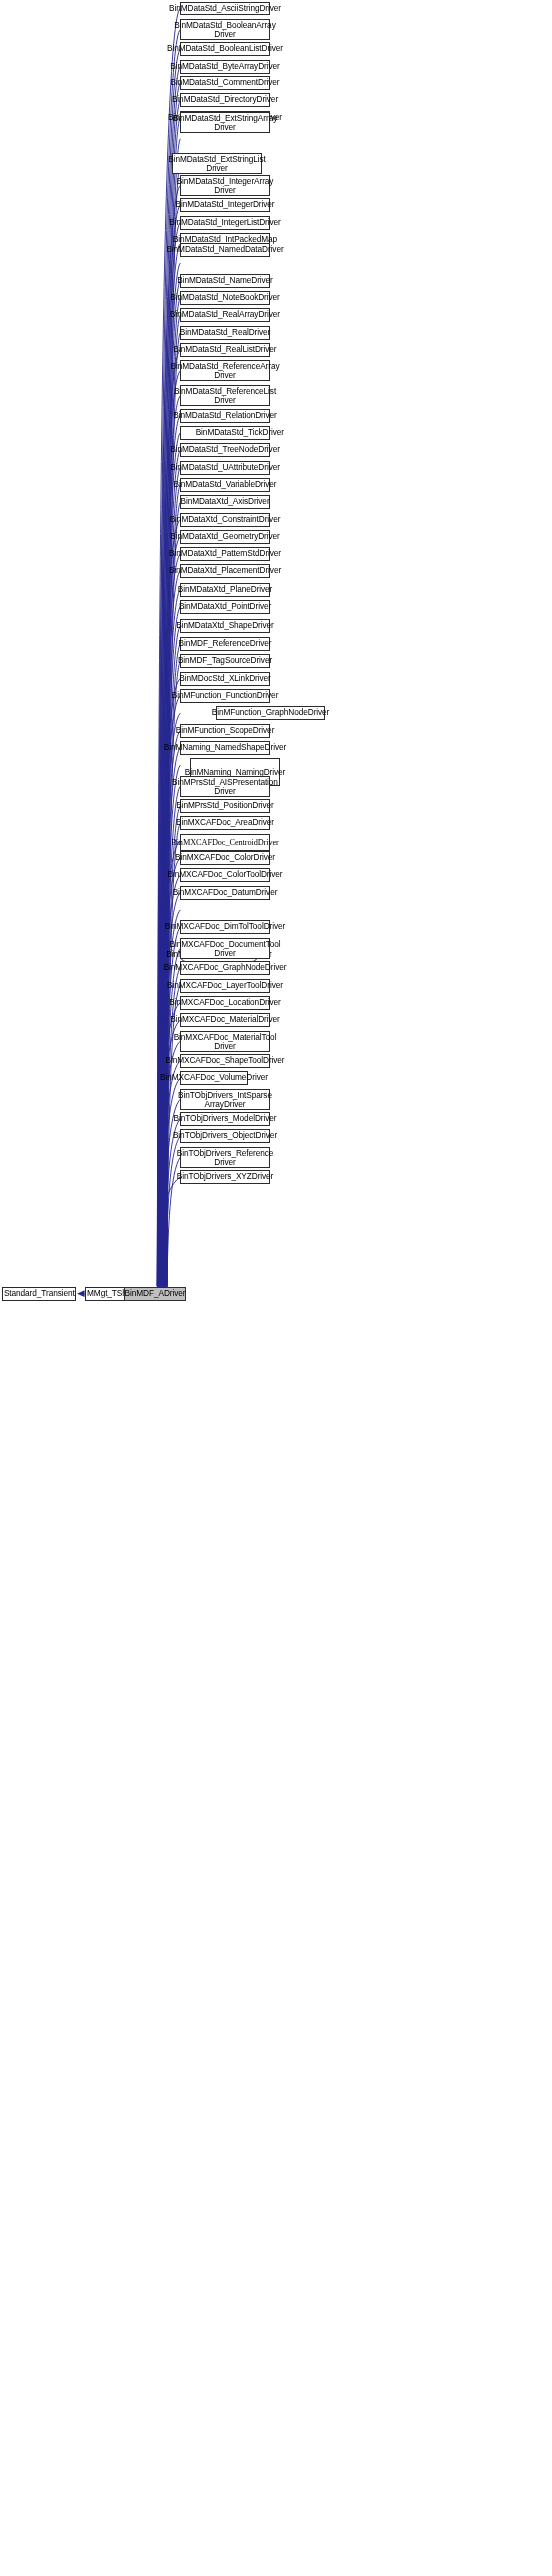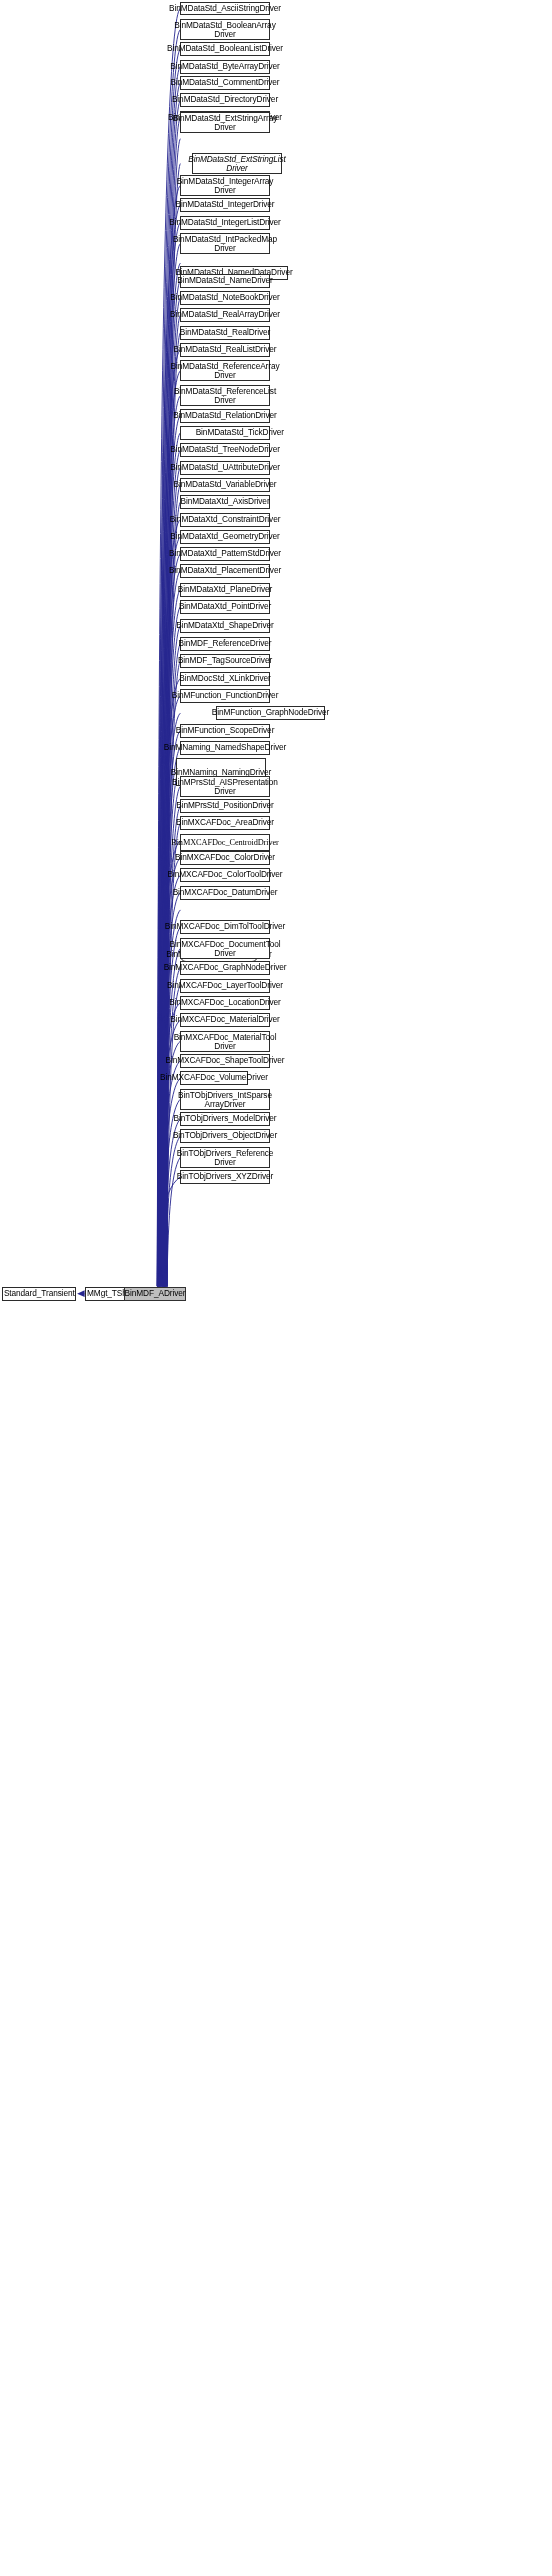--- a/index.html
+++ b/index.html
@@ -194,29 +194,29 @@
     <div class="node plain" style="left: 180px; top: 1.5px; width: 90px; height: 13.6px;">BinMDataStd_AsciiStringDriver</div>
     <div class="node plain" style="left: 180px; top: 19px; width: 90px; height: 21px;">BinMDataStd_BooleanArray
 Driver</div>
     <div class="node plain" style="left: 180px; top: 42px; width: 90px; height: 13.6px;">BinMDataStd_BooleanListDriver</div>
     <div class="node plain" style="left: 180px; top: 60px; width: 90px; height: 13.6px;">BinMDataStd_ByteArrayDriver</div>
     <div class="node plain" style="left: 180px; top: 76px; width: 90px; height: 13.6px;">BinMDataStd_CommentDriver</div>
     <div class="node plain" style="left: 180px; top: 93px; width: 90px; height: 13.6px;">BinMDataStd_DirectoryDriver</div>
     <div class="node plain" style="left: 180px; top: 111px; width: 90px; height: 13.6px;">BinMDataStd_ExpressionDriver</div>
     <div class="node plain" style="left: 180px; top: 112px; width: 90px; height: 21px;">BinMDataStd_ExtStringArray
 Driver</div>
-    <div class="node plain" style="left: 192px; top: 153px; width: 90px; height: 21px; font-style: italic;">BinMDataStd_ExtStringList
+    <div class="node plain" style="left: 172px; top: 153px; width: 90px; height: 21px;">BinMDataStd_ExtStringList
 Driver</div>
     <div class="node plain" style="left: 180px; top: 175px; width: 90px; height: 21px;">BinMDataStd_IntegerArray
 Driver</div>
     <div class="node plain" style="left: 180px; top: 198px; width: 90px; height: 13.6px;">BinMDataStd_IntegerDriver</div>
     <div class="node plain" style="left: 180px; top: 216px; width: 90px; height: 13.6px;">BinMDataStd_IntegerListDriver</div>
     <div class="node plain" style="left: 180px; top: 233px; width: 90px; height: 21px;">BinMDataStd_IntPackedMap
 Driver</div>
-    <div class="node plain" style="left: 180px; top: 266px; width: 108px; height: 13.6px;">BinMDataStd_NamedDataDriver</div>
+    <div class="node plain" style="left: 180px; top: 243px; width: 90px; height: 13.6px;">BinMDataStd_NamedDataDriver</div>
     <div class="node plain" style="left: 180px; top: 274px; width: 90px; height: 13.6px;">BinMDataStd_NameDriver</div>
     <div class="node plain" style="left: 180px; top: 291px; width: 90px; height: 13.6px;">BinMDataStd_NoteBookDriver</div>
     <div class="node plain" style="left: 180px; top: 308px; width: 90px; height: 13.6px;">BinMDataStd_RealArrayDriver</div>
     <div class="node plain" style="left: 180px; top: 326px; width: 90px; height: 13.6px;">BinMDataStd_RealDriver</div>
     <div class="node plain" style="left: 180px; top: 343px; width: 90px; height: 13.6px;">BinMDataStd_RealListDriver</div>
     <div class="node plain" style="left: 180px; top: 360px; width: 90px; height: 21px;">BinMDataStd_ReferenceArray
 Driver</div>
     <div class="node plain" style="left: 180px; top: 385px; width: 90px; height: 21px;">BinMDataStd_ReferenceList
 Driver</div>
     <div class="node plain" style="left: 180px; top: 409px; width: 90px; height: 13.6px;">BinMDataStd_RelationDriver</div>
@@ -232,21 +232,21 @@
     <div class="node plain" style="left: 180px; top: 583px; width: 90px; height: 13.6px;">BinMDataXtd_PlaneDriver</div>
     <div class="node plain" style="left: 180px; top: 600px; width: 90px; height: 13.6px;">BinMDataXtd_PointDriver</div>
     <div class="node plain" style="left: 180px; top: 619px; width: 90px; height: 13.6px;">BinMDataXtd_ShapeDriver</div>
     <div class="node plain" style="left: 180px; top: 637px; width: 90px; height: 13.6px;">BinMDF_ReferenceDriver</div>
     <div class="node plain" style="left: 180px; top: 654px; width: 90px; height: 13.6px;">BinMDF_TagSourceDriver</div>
     <div class="node plain" style="left: 180px; top: 672px; width: 90px; height: 13.6px;">BinMDocStd_XLinkDriver</div>
     <div class="node plain" style="left: 180px; top: 689px; width: 90px; height: 13.6px;">BinMFunction_FunctionDriver</div>
     <div class="node plain" style="left: 180px; top: 706px; width: 109px; height: 13.6px; margin-left: 36px;">BinMFunction_GraphNodeDriver</div>
     <div class="node plain" style="left: 180px; top: 724px; width: 90px; height: 13.6px;">BinMFunction_ScopeDriver</div>
     <div class="node plain" style="left: 180px; top: 741px; width: 90px; height: 13.6px;">BinMNaming_NamedShapeDriver</div>
-    <div class="node plain" style="left: 176px; top: 758px; width: 90px; height: 28px;">BinMNaming_NamingDriver</div>
+    <div class="node plain" style="left: 190px; top: 758px; width: 90px; height: 28px;">BinMNaming_NamingDriver</div>
     <div class="node plain" style="left: 180px; top: 776px; width: 90px; height: 21px;">BinMPrsStd_AISPresentation
 Driver</div>
     <div class="node plain" style="left: 180px; top: 799px; width: 90px; height: 13.6px;">BinMPrsStd_PositionDriver</div>
     <div class="node plain" style="left: 180px; top: 816px; width: 90px; height: 13.6px;">BinMXCAFDoc_AreaDriver</div>
     <div class="node plain" style="left: 180px; top: 834px; width: 90px; height: 17px; font-family: Liberation Serif, serif;">BinMXCAFDoc_CentroidDriver</div>
     <div class="node plain" style="left: 180px; top: 851px; width: 90px; height: 13.6px;">BinMXCAFDoc_ColorDriver</div>
     <div class="node plain" style="left: 180px; top: 868px; width: 90px; height: 13.6px;">BinMXCAFDoc_ColorToolDriver</div>
     <div class="node plain" style="left: 180px; top: 886px; width: 90px; height: 13.6px;">BinMXCAFDoc_DatumDriver</div>
     <div class="node plain" style="left: 180px; top: 948px; width: 78px; height: 13.6px; border-radius: 6px;">BinMXCAFDoc_DimTolDriver</div>
     <div class="node plain" style="left: 180px; top: 920px; width: 90px; height: 13.6px;">BinMXCAFDoc_DimTolToolDriver</div>

